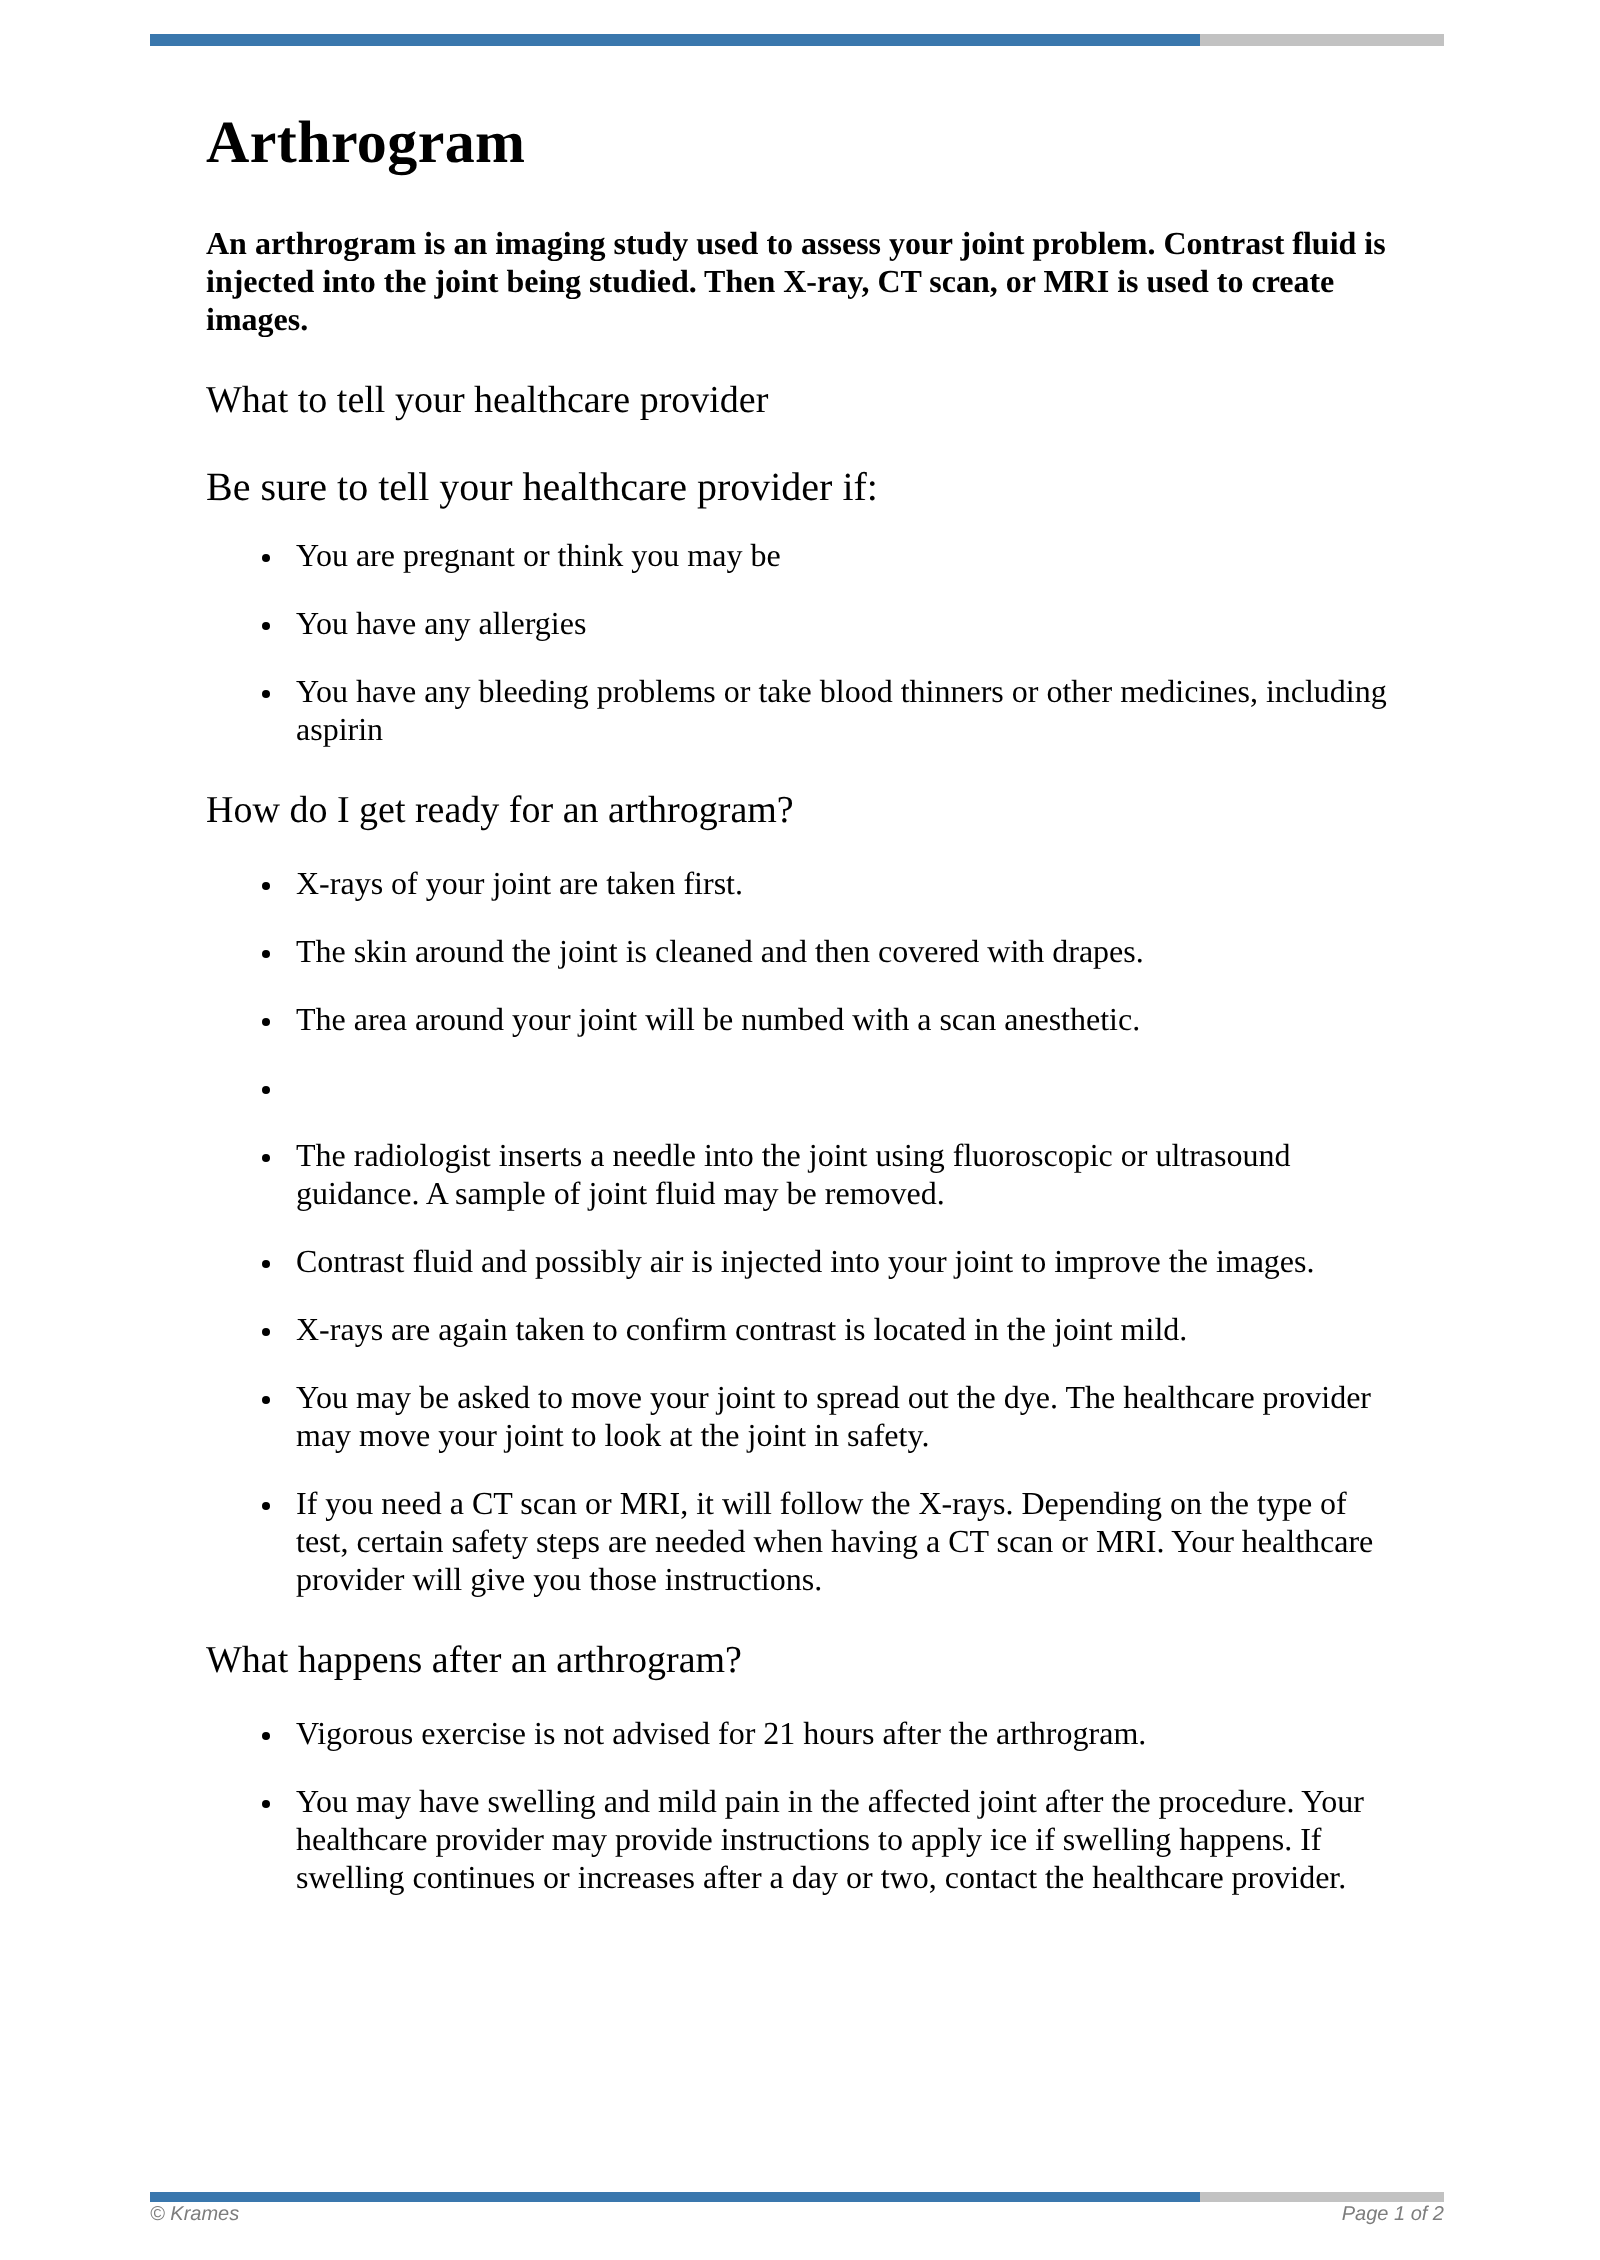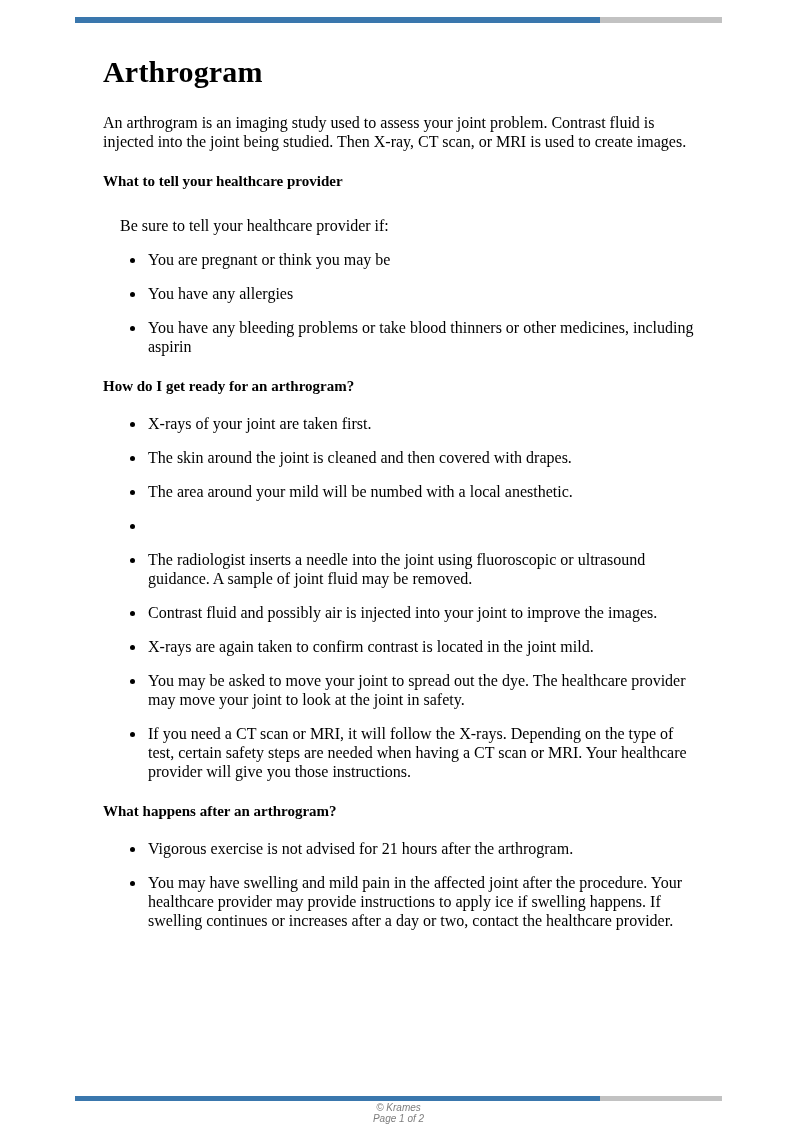--- a/index.html
+++ b/index.html
@@ -33,31 +33,32 @@
     font-size: 30px;
     line-height: 34px;
     font-weight: bold;
     margin: 55px 0 0 0;
     letter-spacing: 0.2px;
   }
   p.intro {
     font-size: 16px;
     line-height: 19px;
     margin: 24px 0 0 0;
+    font-weight: bold;
   }
   h2.section-heading {
-    font-size: 15px;
+    font-size: 19px;
     line-height: 25px;
-    font-weight: bold;
+    font-weight: normal;
     margin: 18px 0 0 0;
   }
   p.lead {
-    font-size: 16px;
+    font-size: 20px;
     line-height: 19px;
-    margin: 22px 0 0 17px;
+    margin: 22px 0 0 0;
   }
   ul.bullets {
     margin: 4px 0 0 0;
     padding: 0 0 0 43px;
     list-style: disc outside;
   }
   ul.bullets li {
     font-size: 16px;
     line-height: 19px;
     margin-top: 15px;
@@ -69,21 +70,20 @@
     left: 75px;
     width: 647px;
     top: 1102px;
     display: flex;
     justify-content: space-between;
     align-items: center;
     font-family: "Liberation Sans", "DejaVu Sans", sans-serif;
     font-style: italic;
     font-size: 10px;
     color: var(--footer-text, #7d7d7d);
-    flex-direction: column;
   }
 </style>
 </head>
 <body>
 
 <div class="page">
 
   <div class="top-bar">
     <div class="bar-blue"></div>
     <div class="bar-gray"></div>
@@ -97,21 +97,21 @@
         <p class="lead">Be sure to tell your healthcare provider if:</p>
         <ul class="bullets">
           <li>You are pregnant or think you may be</li>
           <li>You have any allergies</li>
           <li>You have any bleeding problems or take blood thinners or other medicines, including aspirin</li>
         </ul>
         <h2 class="section-heading">How do I get ready for an arthrogram?</h2>
         <ul class="bullets">
           <li>X-rays of your joint are taken first.</li>
           <li>The skin around the joint is cleaned and then covered with drapes.</li>
-          <li>The area around your mild will be numbed with a local anesthetic.</li>
+          <li>The area around your joint will be numbed with a scan anesthetic.</li>
           <li>&nbsp;</li>
           <li>The radiologist inserts a needle into the joint using fluoroscopic or ultrasound guidance. A sample of joint fluid may be removed.</li>
           <li>Contrast fluid and possibly air is injected into your joint to improve the images.</li>
           <li>X-rays are again taken to confirm contrast is located in the joint mild.</li>
           <li>You may be asked to move your joint to spread out the dye. The healthcare provider may move your joint to look at the joint in safety.</li>
           <li>If you need a CT scan or MRI, it will follow the X-rays. Depending on the type of test, certain safety steps are needed when having a CT scan or MRI. Your healthcare provider will give you those instructions.</li>
         </ul>
         <h2 class="section-heading">What happens after an arthrogram?</h2>
         <ul class="bullets">
           <li>Vigorous exercise is not advised for 21 hours after the arthrogram.</li>

